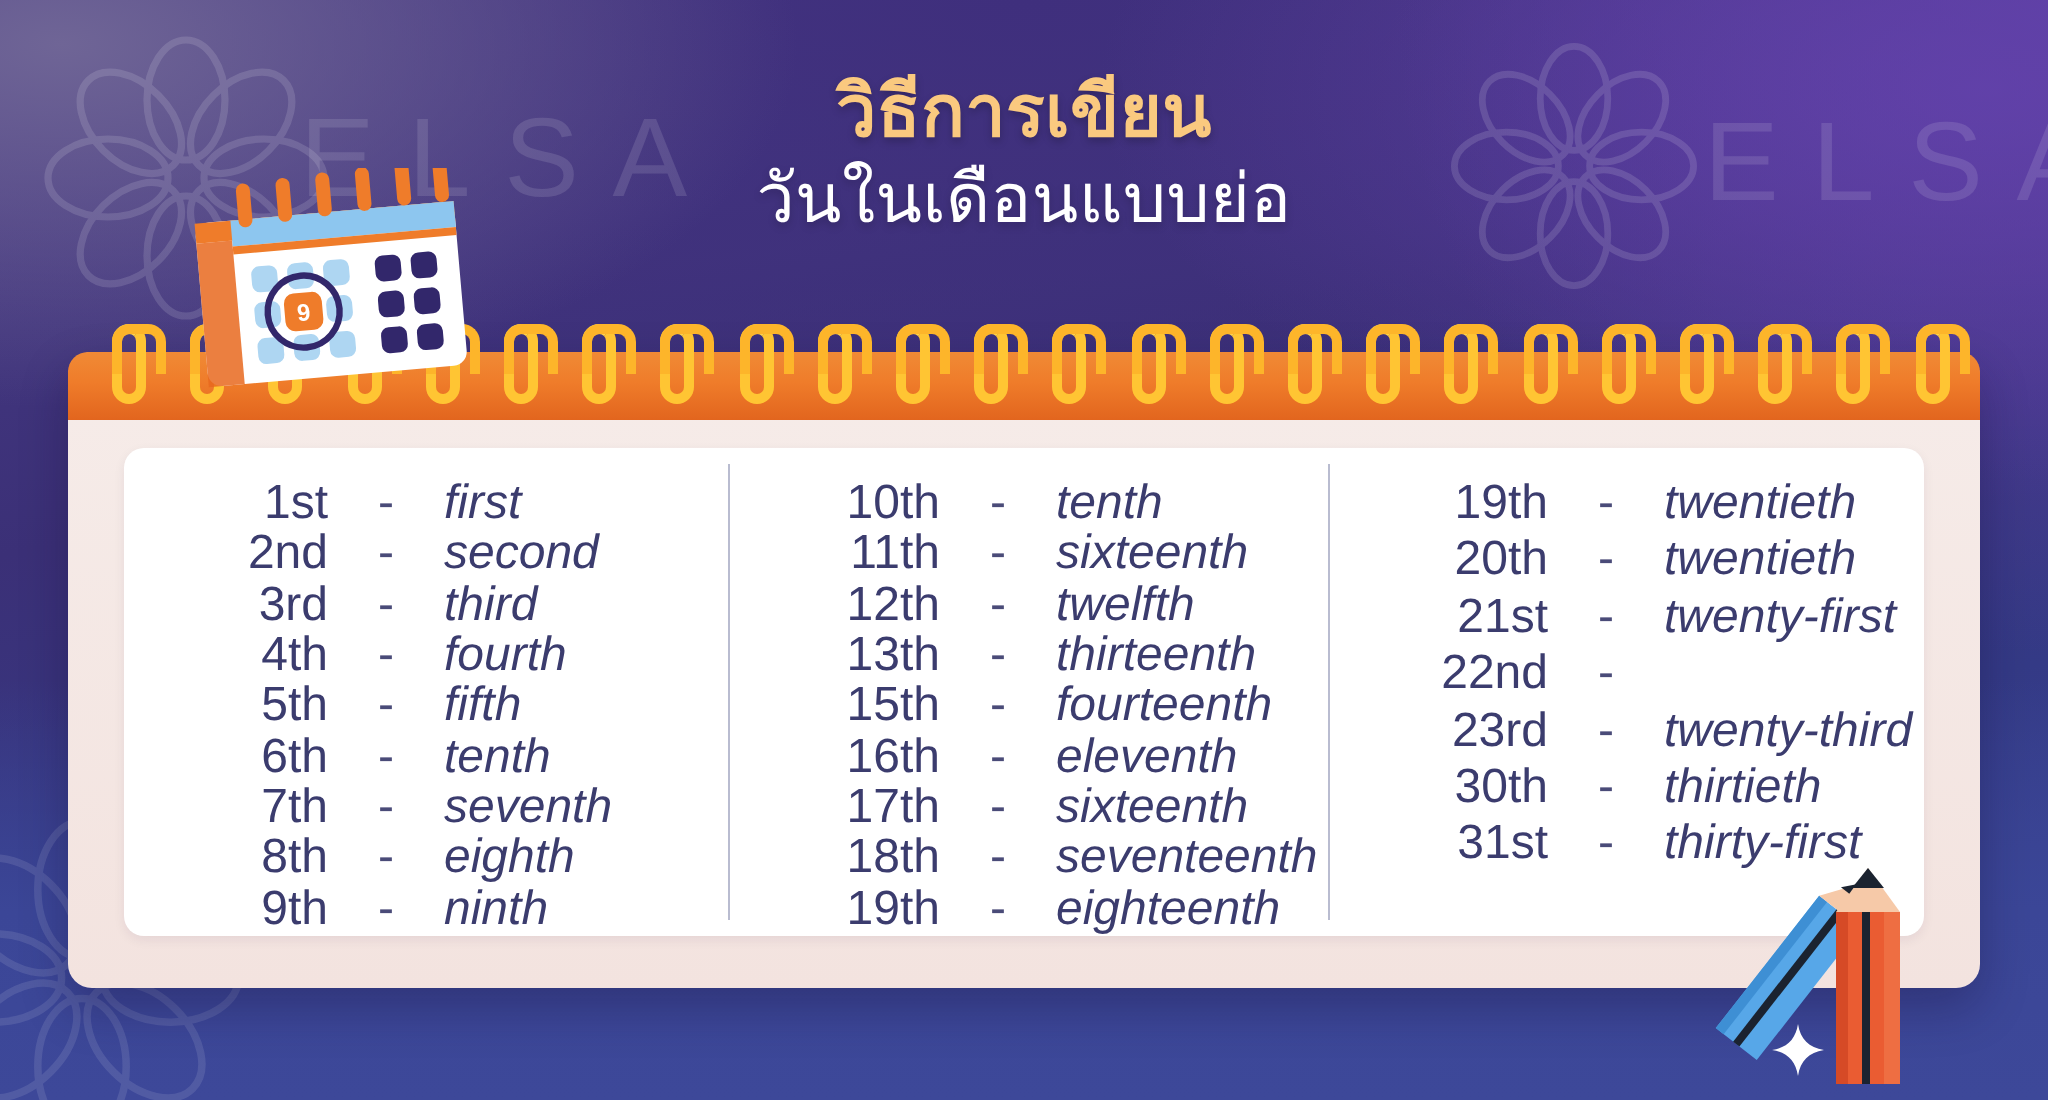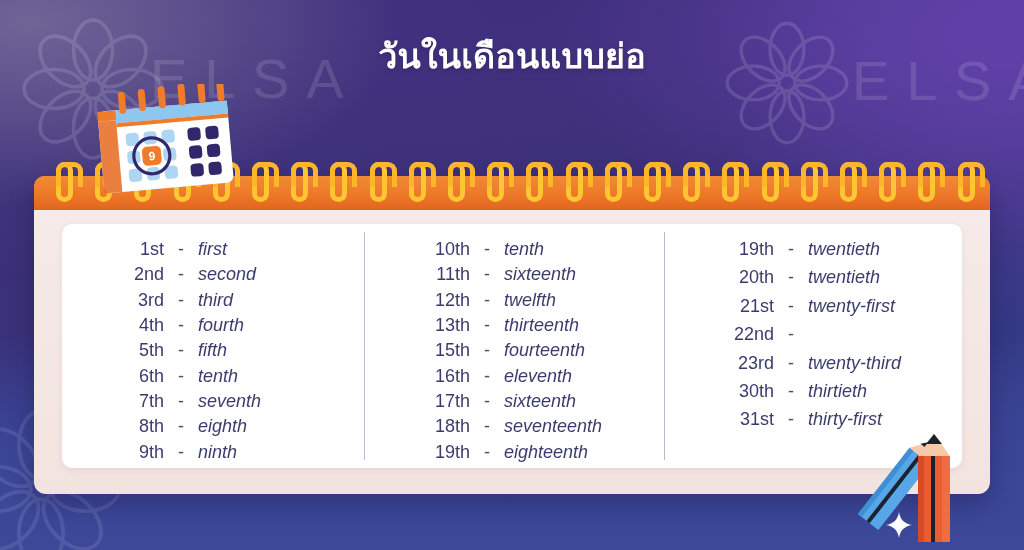--- a/index.html
+++ b/index.html
@@ -43,21 +43,21 @@
   #title-block {
     position:absolute; top:34px; left:0; right:0;
     text-align:center; z-index:6;
   }
   #title-line1 {
     font-size:36px; font-weight:700; color:#fac97f;
     line-height:1.22; letter-spacing:.2px;
     text-shadow:0 2px 4px rgba(0,0,0,.22);
   }
   #title-line2 {
-    font-size:34px; font-weight:700; color:#ffffff;
+    font-size:34px; font-weight:400; color:#ffffff;
     line-height:1.3; letter-spacing:.2px;
     text-shadow:0 2px 4px rgba(0,0,0,.18);
   }
 
   
   #calendar { position:absolute; left:92px; top:84px; z-index:7; }
 
   
   #card-outer {
     position:absolute; left:34px; top:176px; width:956px; height:318px;
@@ -96,22 +96,23 @@
     flex:1 1 0; position:relative;
     display:flex; flex-direction:column; justify-content:flex-start;
     padding:16px 0 0 0;
   }
   .col + .col::before {
     content:""; position:absolute; left:0; top:8px; bottom:8px;
     width:1px; background:#b9bcd0;
   }
   .row {
     display:flex; align-items:baseline;
-    font-size:18px; color:#3b3c6e; line-height:1;
+    font-size:24px; color:#3b3c6e; line-height:1;
     height:28.4px;
+    gap:12px;
   }
   .ord { width:78px; text-align:right; font-weight:400; }
   .dash { width:34px; text-align:center; color:#4a4b78; }
   .word { text-align:left;font-style:italic; }
   .col-1 .ord { width:74px; } .col-1 { padding-left:28px; }
   .col-2 .ord { width:80px; } .col-2 { padding-left:26px; }
   .col-3 .ord { width:86px; } .col-3 { padding-left:24px; }
 
   
   #pencils { position:absolute; left:838px; top:432px; z-index:9; }
@@ -169,20 +170,21 @@
         <ellipse cx="50" cy="24" rx="13" ry="20" transform="rotate(180 50 50)"></ellipse>
         <ellipse cx="50" cy="24" rx="13" ry="20" transform="rotate(225 50 50)"></ellipse>
         <ellipse cx="50" cy="24" rx="13" ry="20" transform="rotate(270 50 50)"></ellipse>
         <ellipse cx="50" cy="24" rx="13" ry="20" transform="rotate(315 50 50)"></ellipse>
       </g>
     </svg>
   </div>
 </div>
 
 <div id="title-block">
+  <div id="title-line1">วิธีการเขียน</div>
   <div id="title-line2">วันในเดือนแบบย่อ</div>
 </div>
 
 <div id="calendar">
   <svg width="148" height="112" viewBox="0 0 148 112">
     <g transform="rotate(-5 74 56)">
 
       <rect x="8" y="22" width="130" height="82" rx="7" fill="#ffffff"></rect>
       <rect x="8" y="22" width="130" height="10" fill="#ef7c2a"></rect>
       <rect x="8" y="32" width="18" height="72" fill="#e8681f" opacity=".85"></rect>

